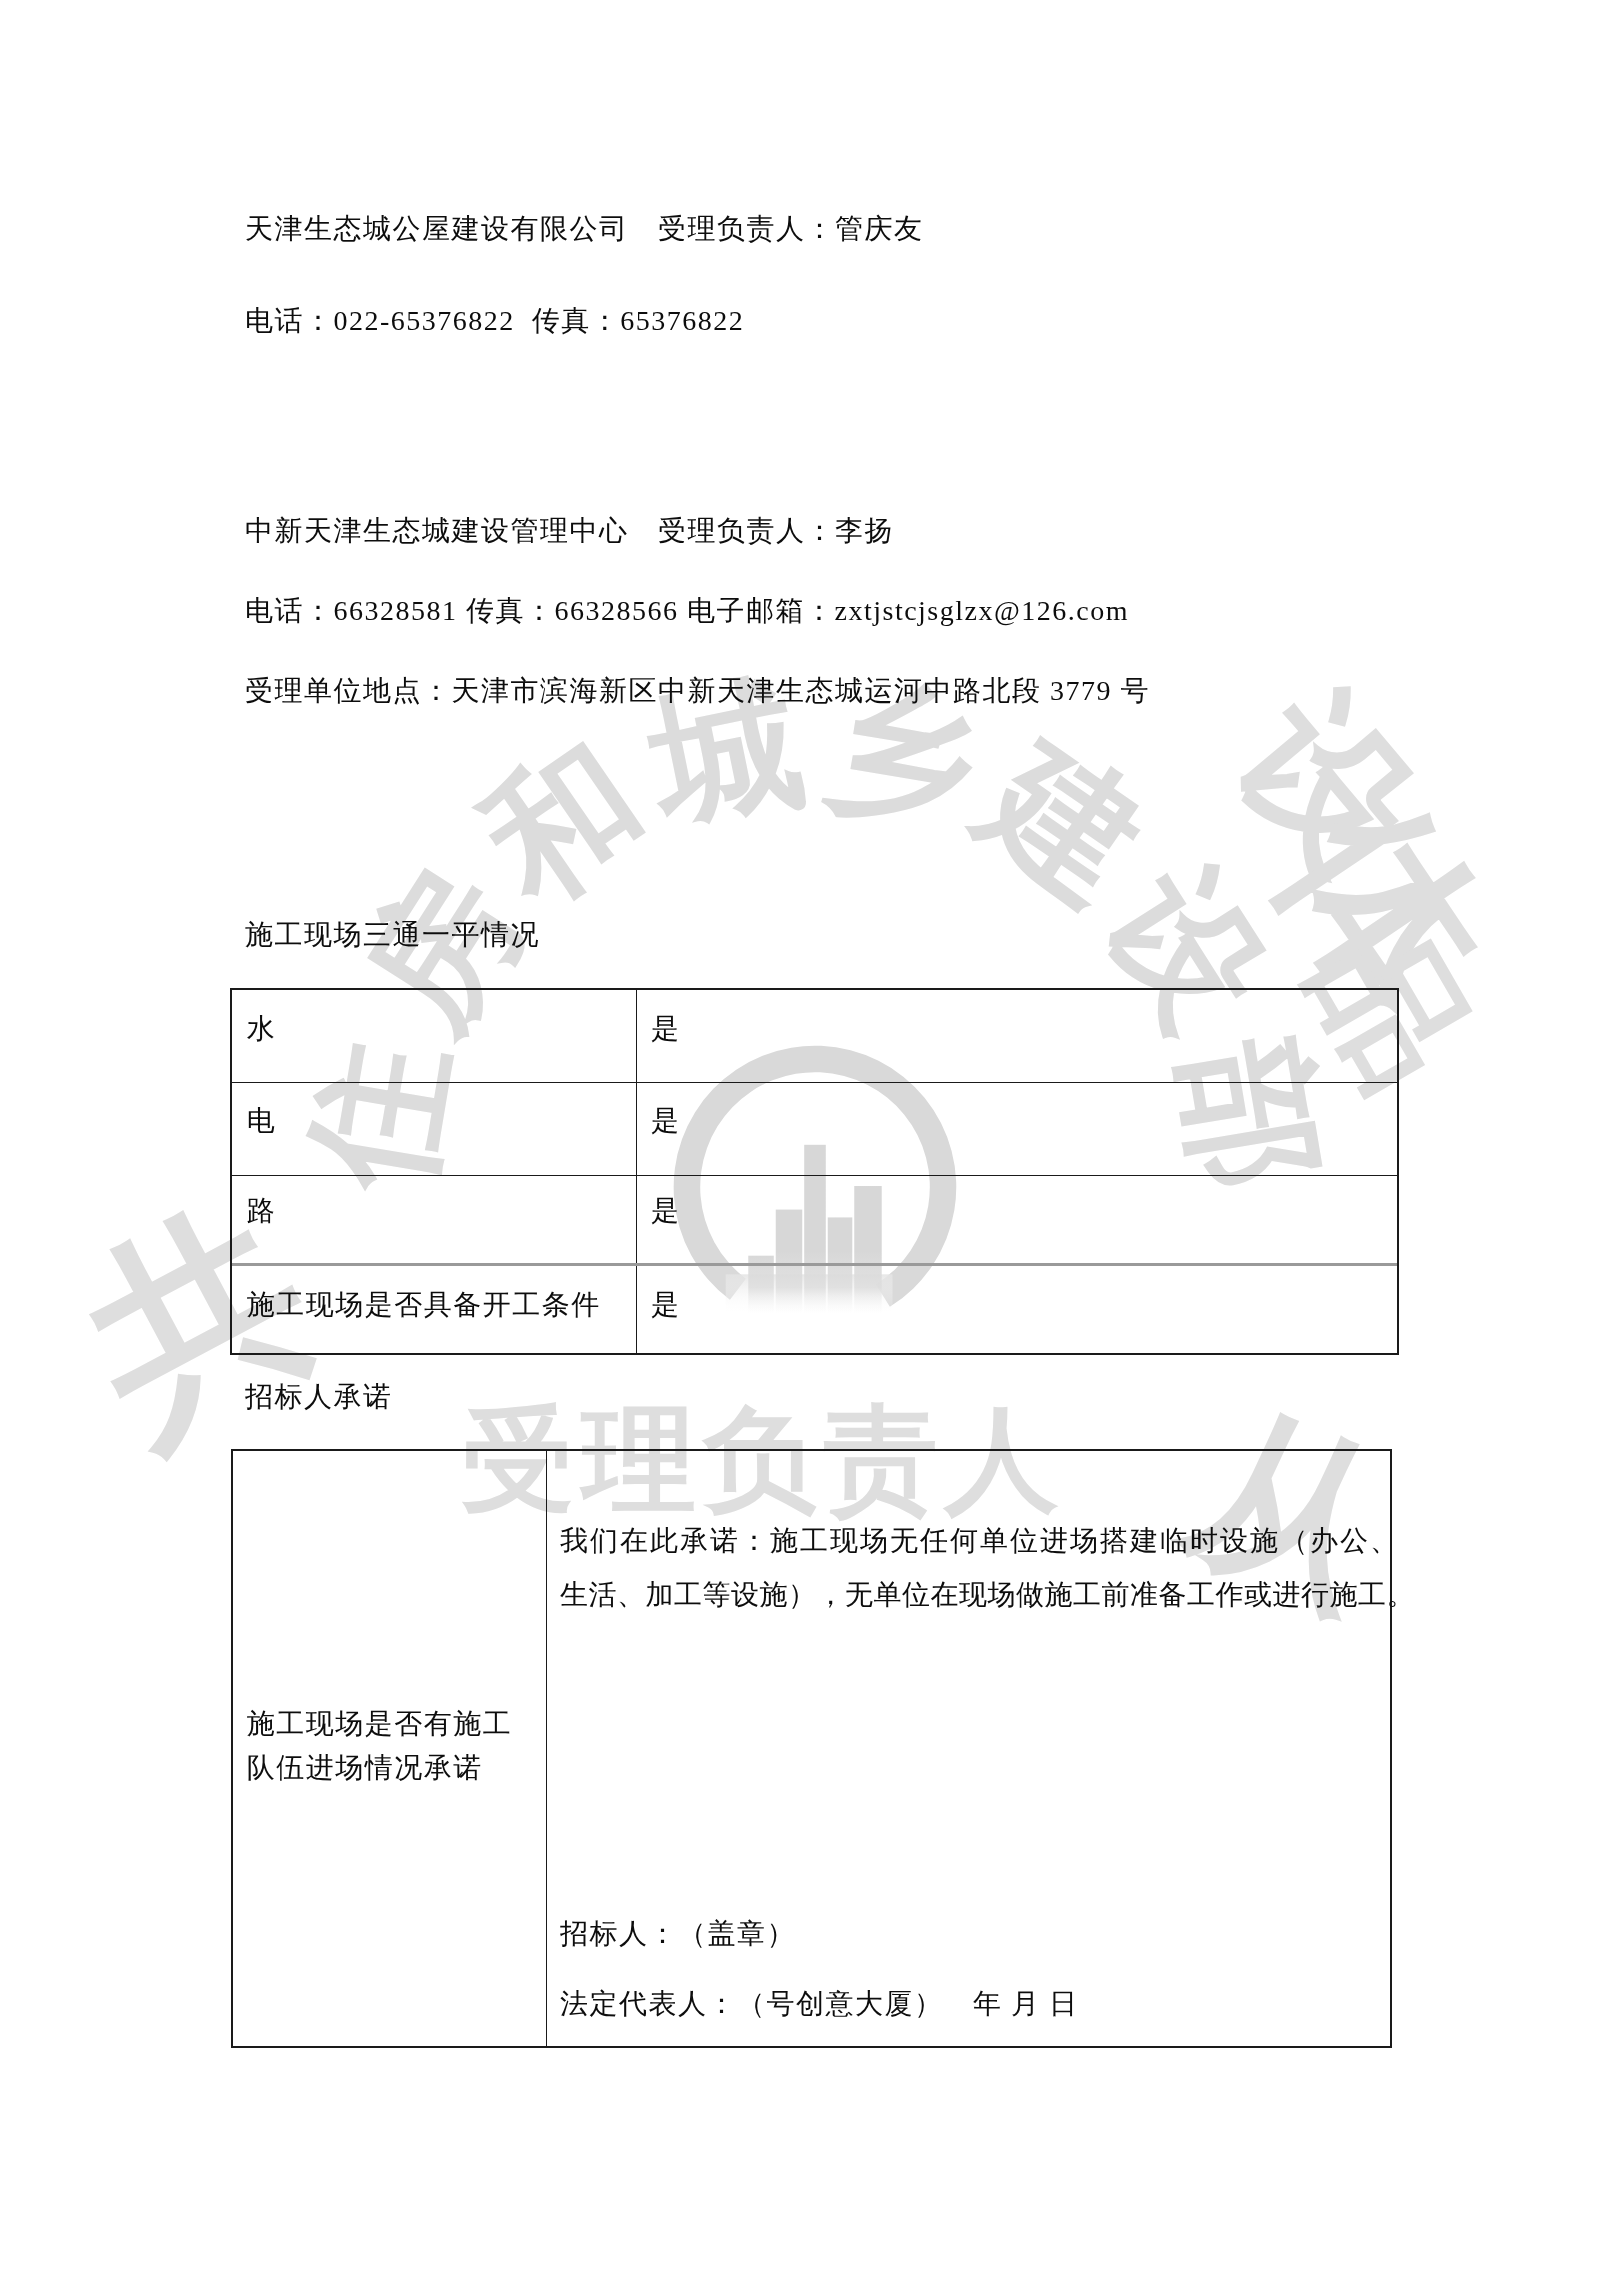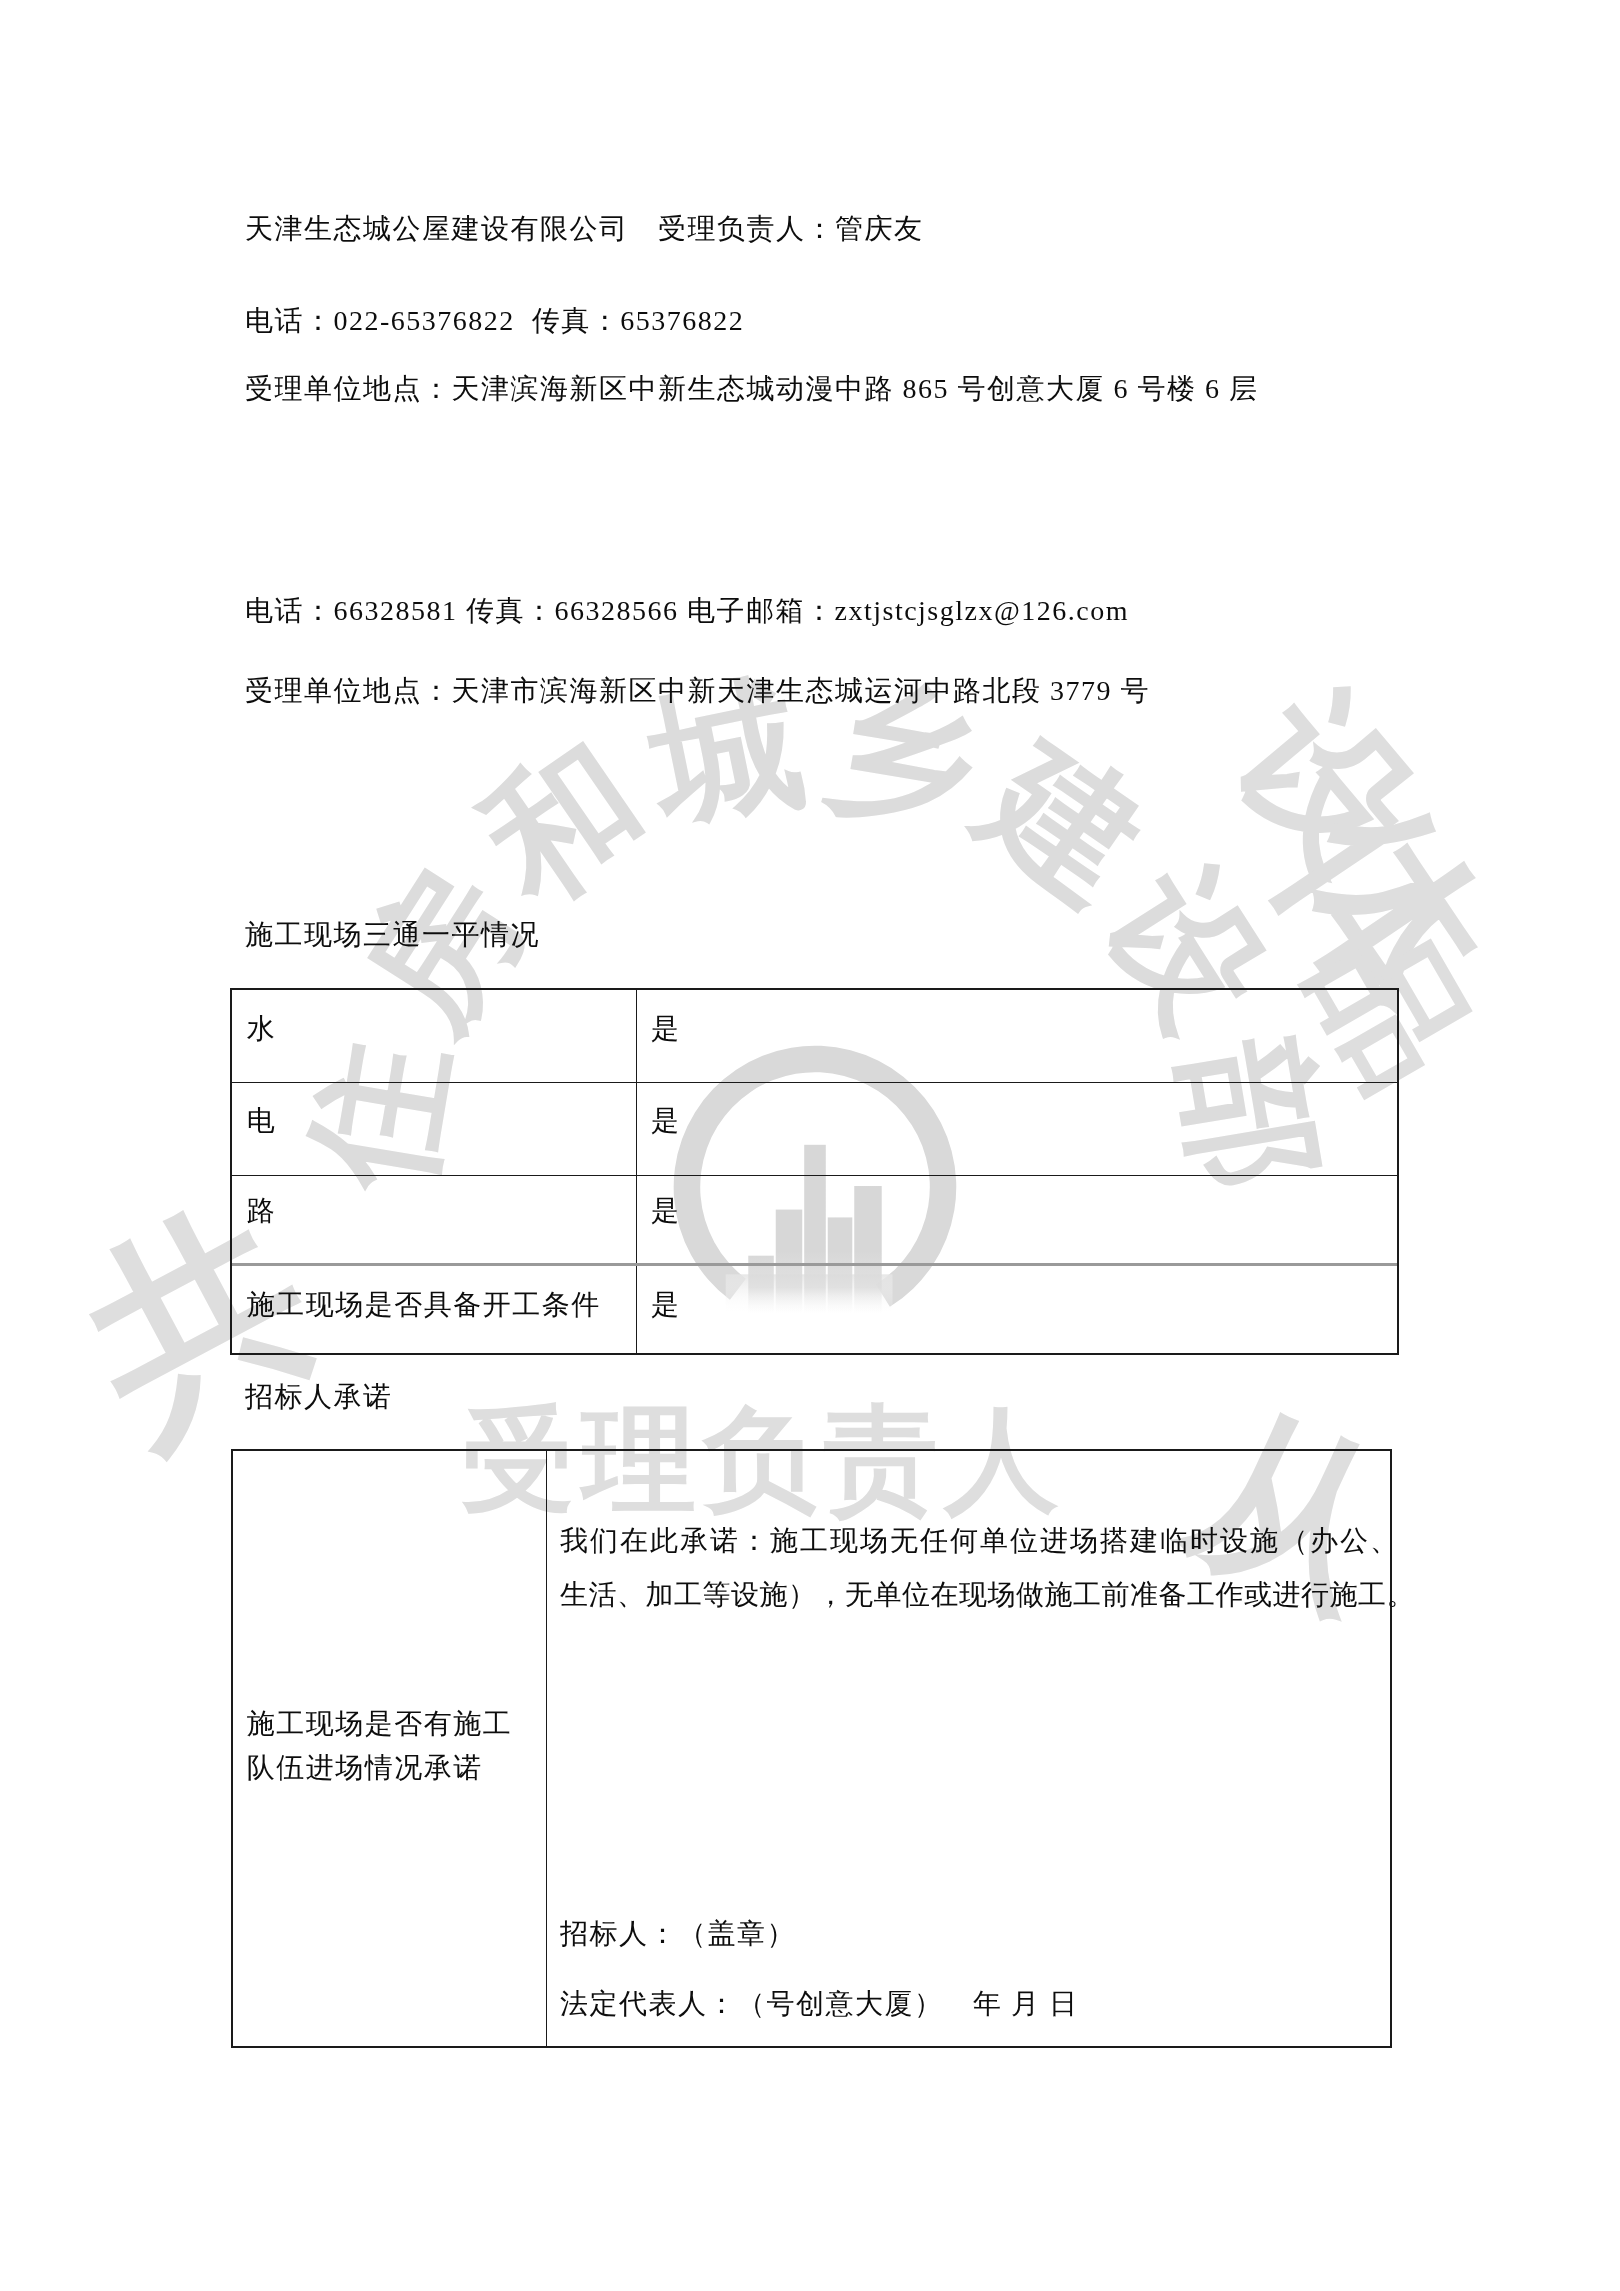--- a/index.html
+++ b/index.html
@@ -86,22 +86,22 @@
       <rect x="149" y="117" width="22" height="172" fill="url(#fadeBars)"></rect>
       <rect x="173" y="191" width="25" height="98" fill="url(#fadeBars)"></rect>
       <rect x="200" y="159" width="28" height="130" fill="url(#fadeBars)"></rect>
     </svg>
   </div>
 
   <div class="content">
 
     <div class="pline" style="top:210px;">天津生态城公屋建设有限公司　受理负责人：管庆友</div>
     <div class="pline" style="top:290px;margin-top:12px;">电话：022-65376822  传真：65376822</div>
-    <div class="pline" style="top:370px;">受理单位地点：天津滨海新区中新生态城动漫中路 865 号创意大厦 6 号楼 6 层</div>
 
+    <div class="pline" style="top:512px;">中新天津生态城建设管理中心　受理负责人：李扬</div>
     <div class="pline" style="top:592px;">电话：66328581 传真：66328566 电子邮箱：zxtjstcjsglzx@126.com</div>
     <div class="pline" style="top:672px;">受理单位地点：天津市滨海新区中新天津生态城运河中路北段 3779 号</div>
 
     <div class="pline" style="top:916px;">施工现场三通一平情况</div>
 
     <div class="tbl" style="left:230px;top:988px;width:1165px;height:363px;">
       <div class="vline" style="left:404px;"></div>
       <div class="hline" style="top:92px;"></div>
       <div class="hline" style="top:185px;"></div>
       <div class="hline thick" style="top:273px;"></div>

